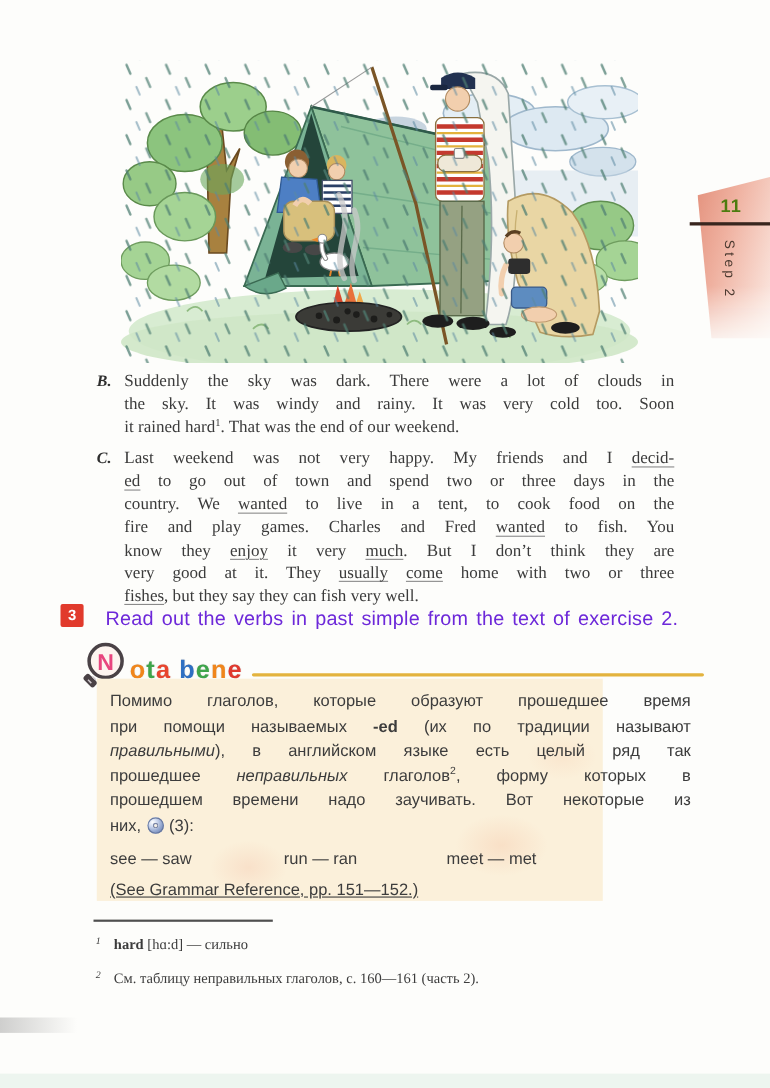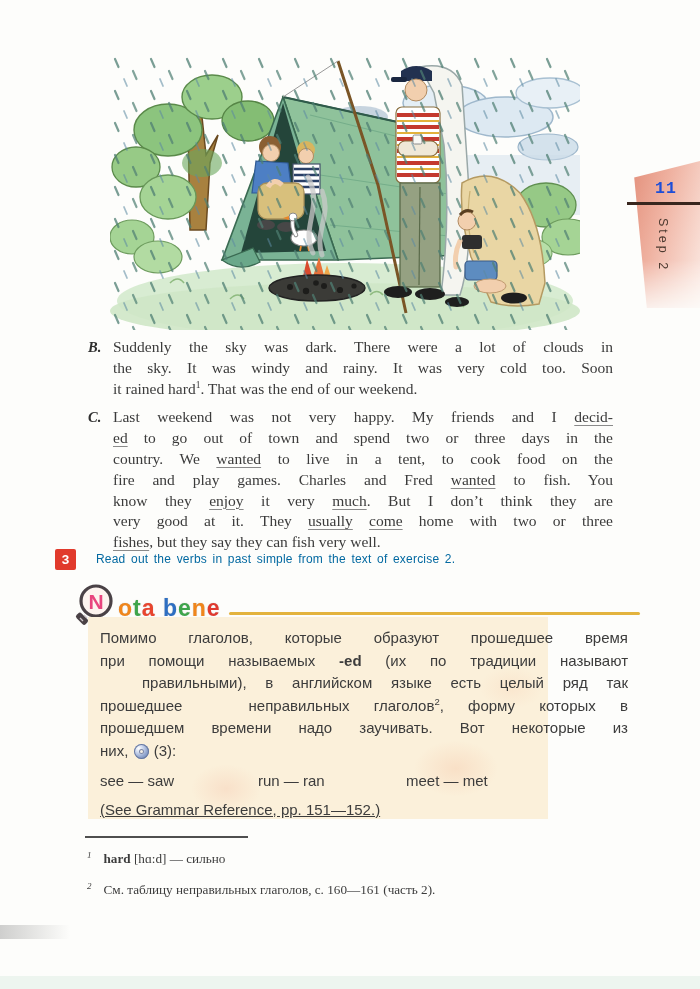--- a/index.html
+++ b/index.html
@@ -12,46 +12,46 @@
   
   .illo{position:absolute;left:110px;top:55px;width:470px;height:275px;}
 
   
   .step-tab{position:absolute;left:630px;top:158px;width:70px;height:150px;}
   .tab-bg{position:absolute;inset:0;
         background:linear-gradient(105deg,#e28d78 0%,#efb1a0 40%,#f9ded5 85%,#fcece6 100%);
         clip-path:polygon(6% 13%,100% 2%,100% 100%,24% 100%);
         -webkit-mask-image:linear-gradient(to bottom,#000 68%,rgba(0,0,0,.2) 100%);
         mask-image:linear-gradient(to bottom,#000 68%,rgba(0,0,0,.2) 100%);}
-  .tab-num{position:absolute;left:25px;top:21px;font-family:Liberation Mono, monospace;
-        font-weight:bold;font-size:16.5px;color:#1d4ed8;letter-spacing:1px;text-align:center;}
+  .tab-num{position:absolute;left:25px;top:21px;font-family:Liberation Sans, sans-serif;
+        font-weight:bold;font-size:16.5px;color:#4d7c0f;letter-spacing:1px;text-align:center;}
   .tab-rule{position:absolute;left:-3px;top:44px;width:73px;height:2.5px;background:#38261e;}
   .tab-step{position:absolute;left:26px;top:60px;writing-mode:vertical-rl;
         font-family:"Liberation Sans",sans-serif;font-size:12.5px;color:#4c3a30;letter-spacing:3px;}
 
   
   .reading{position:absolute;left:88px;top:337px;width:527px;}
   .para{display:flex;margin-top:0;}
   .para + .para{margin-top:8px;}
   .plabel{width:25px;font-weight:bold;font-style:italic;font-size:14.5px;padding-top:2px;color:#2e2e2e;}
   .pbody{width:500px;font-size:15.5px;line-height:20.8px;color:#3b3b3b;}
   .tline{text-align:justify;text-align-last:justify;white-space:normal;}
   .tline.last{text-align-last:left;}
   .u{text-decoration:underline;text-decoration-thickness:1px;text-underline-offset:2.5px;text-decoration-color:#8a8a8a;}
   .b{font-weight:bold;}
-  .i{margin-left:42px;}
+  .i{font-style:italic;}
   .sup{font-size:9.5px;vertical-align:6px;line-height:0;}
 
   
   .exercise{position:absolute;left:55px;top:549px;width:570px;display:flex;align-items:flex-start;}
   .ex-badge{width:21px;height:21px;background:#e13a2c;border-radius:2px;color:#fff;
         font-family:"Liberation Sans",sans-serif;font-weight:bold;font-size:13.5px;
         display:flex;align-items:center;justify-content:center;flex:none;}
   .ex-text{margin-left:20px;padding-top:3px;font-family:"Liberation Sans",sans-serif;
-        font-size:12px;color:#0369a1;letter-spacing:.2px;word-spacing:2px;}
+        font-size:18px;color:#6d28d9;letter-spacing:.2px;word-spacing:2px;}
 
   
   .nb-head{position:absolute;left:74px;top:582px;width:566px;height:46px;display:flex;align-items:flex-end;}
   .nb-glass{flex:none;width:42px;height:46px;}
   .nb-letters{flex:none;font-family:"Liberation Sans",sans-serif;font-weight:bold;font-size:23px;
         letter-spacing:1px;line-height:1;margin:0 2px 8px 2px;text-shadow:0 1px 0 rgba(255,255,255,.6),0 0 1px rgba(60,40,30,.35);}
   .nb-line{flex:1;height:3px;background:#e3b33e;margin:0 0 13px 6px;border-radius:2px;}
 
   
   .note-box{position:absolute;left:88px;top:617px;width:460px;height:202px;background:#fbf0da;

